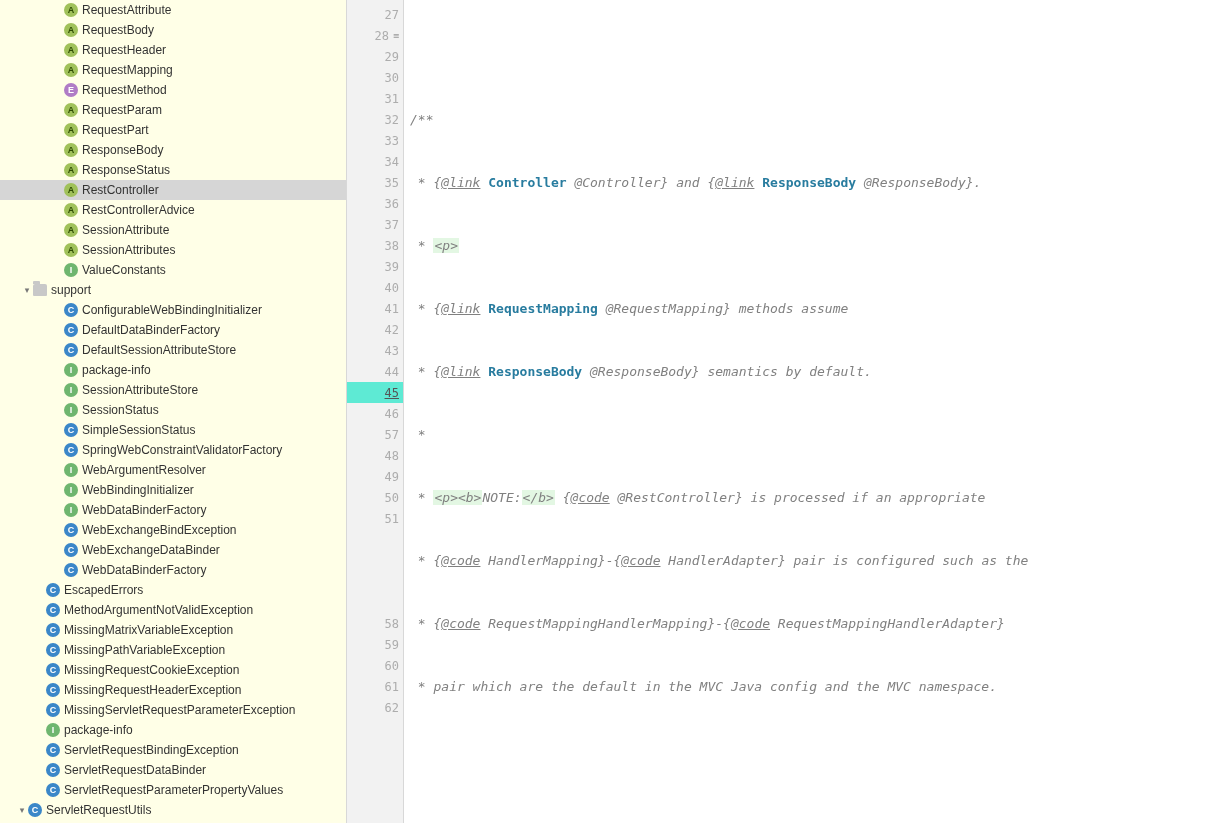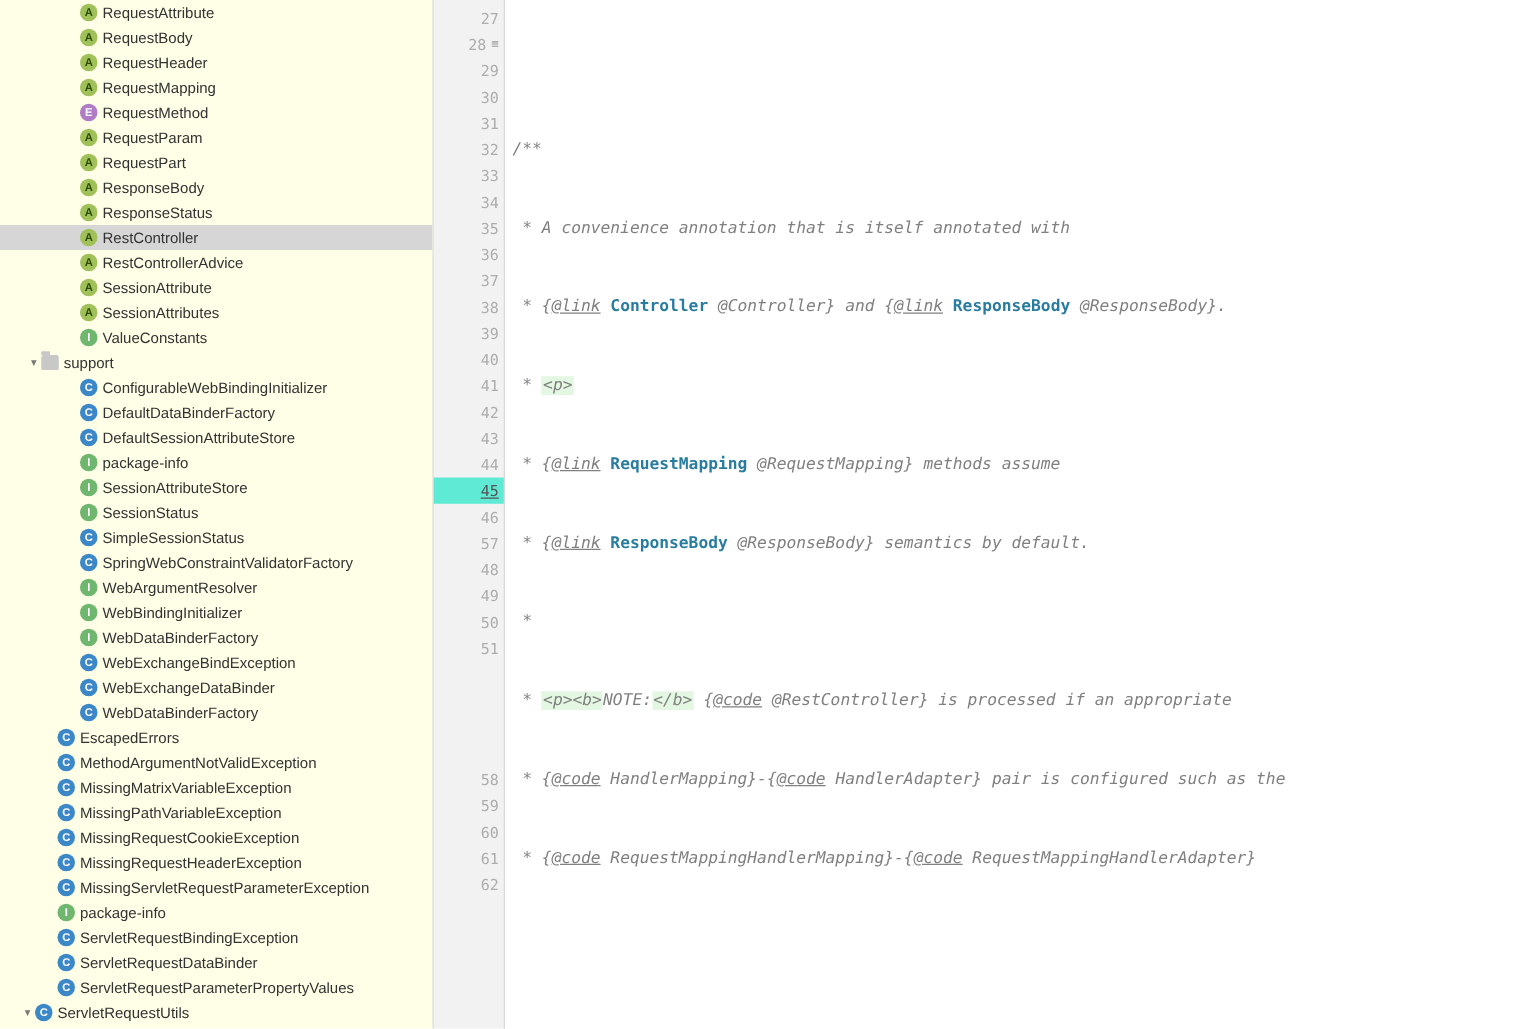--- a/index.html
+++ b/index.html
@@ -443,29 +443,29 @@
         <span>61</span>
       </div>
       <div class="gutter-line">
         <span>62</span>
       </div>
     </div>
 
   <div class="editor">
     <div class="code-line"></div>
     <div class="code-line"><span class="cm">/**</span></div>
-    <div class="code-line"><span class="cmi"> * A convenience annotation that is itself annotated with</span></div>
     <div class="code-line"><span class="cm"> * {</span><span class="tag">@link</span><span class="cm"> </span><span class="lnk">Controller</span><span class="cm"> @Controller} and {</span><span class="tag">@link</span><span class="cm"> </span><span class="lnk">ResponseBody</span><span class="cm"> @ResponseBody}.</span></div>
     <div class="code-line"><span class="cm"> * </span><span class="tag2">&lt;p&gt;</span></div>
     <div class="code-line"><span class="cm"> * {</span><span class="tag">@link</span><span class="cm"> </span><span class="lnk">RequestMapping</span><span class="cm"> @RequestMapping} methods assume</span></div>
     <div class="code-line"><span class="cm"> * {</span><span class="tag">@link</span><span class="cm"> </span><span class="lnk">ResponseBody</span><span class="cm"> @ResponseBody} semantics by default.</span></div>
     <div class="code-line"><span class="cm"> *</span></div>
     <div class="code-line"><span class="cm"> * </span><span class="tag2">&lt;p&gt;&lt;b&gt;</span><span class="noteh">NOTE:</span><span class="tag2">&lt;/b&gt;</span><span class="cm"> {</span><span class="tag">@code</span><span class="cm"> @RestController} is processed if an appropriate</span></div>
     <div class="code-line"><span class="cm"> * {</span><span class="tag">@code</span><span class="cm"> HandlerMapping}-{</span><span class="tag">@code</span><span class="cm"> HandlerAdapter} pair is configured such as the</span></div>
     <div class="code-line"><span class="cm"> * {</span><span class="tag">@code</span><span class="cm"> RequestMappingHandlerMapping}-{</span><span class="tag">@code</span><span class="cm"> RequestMappingHandlerAdapter}</span></div>
+    <div class="code-line"><span class="cmi"> * pair which are the default in the MVC Java config and the MVC namespace.</span></div>
     
     
     
     
     
     
     
     
     
     

